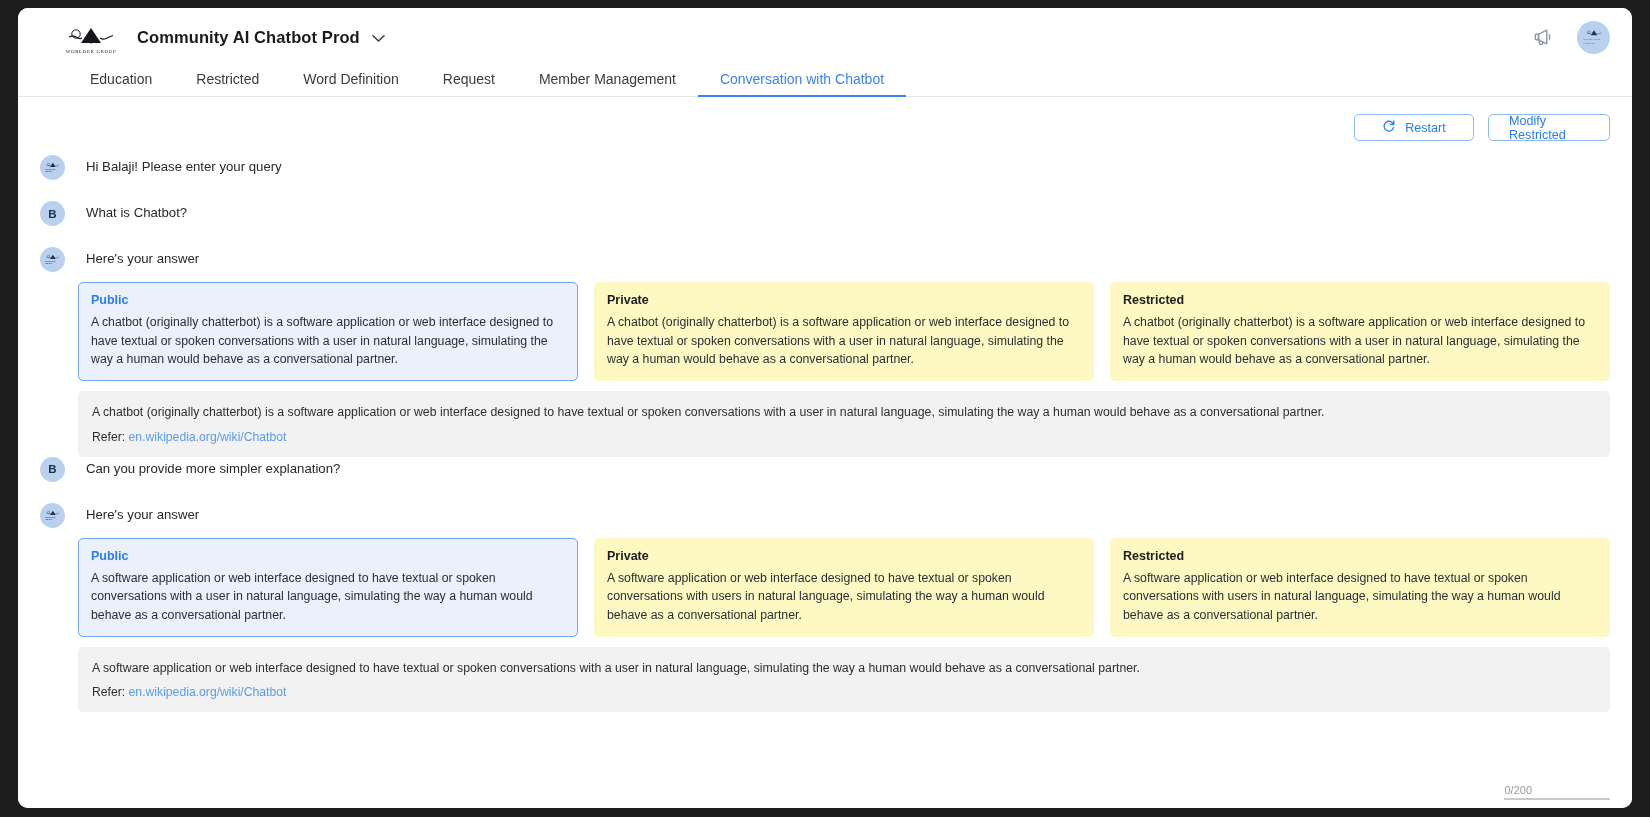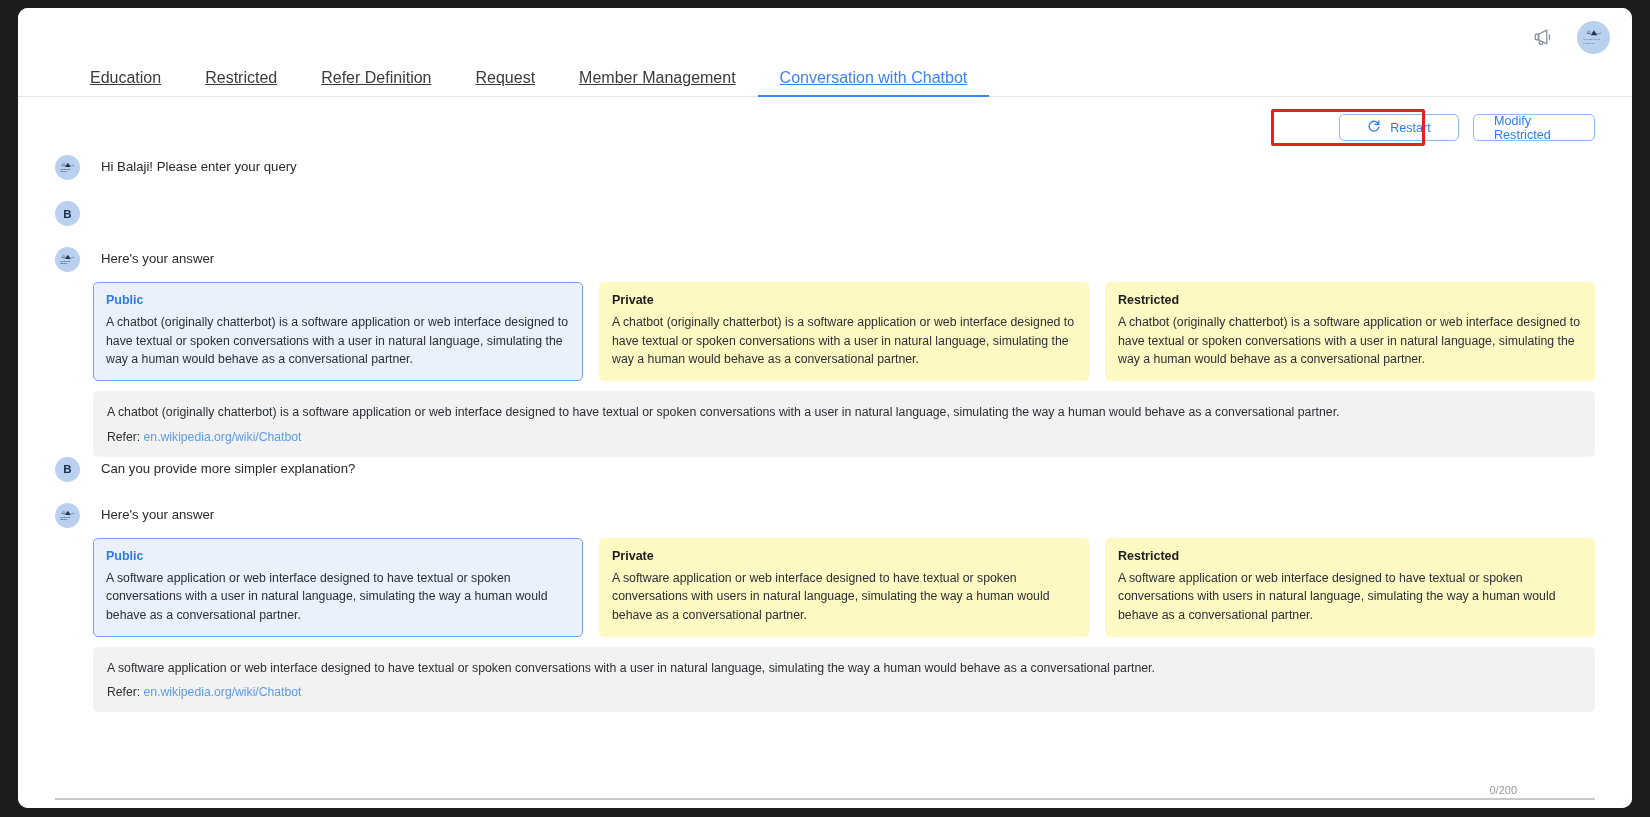--- a/index.html
+++ b/index.html
@@ -64,43 +64,42 @@
   
   .tabbar {
     flex: 0 0 31px;
     display: flex; align-items: flex-end;
     padding-left: 50px;
     border-bottom: 1px solid #e6e6e6;
     background: #fff;
     position: relative;
   }
   .tab {
-    font-size: 16px;
+    font-size: 14px;
     color: #3b3b3b;
     padding: 0 22px 9px 22px;
     cursor: pointer;
     white-space: nowrap;
     position: relative;
-    text-decoration: underline;
   }
   .tab.active { color: #3b82f6; }
   .tab.active:after {
     content: ""; position: absolute;
     left: 0; right: 0; bottom: -1px; height: 2px;
     background: #3b82f6;
   }
 
   
   .body-area {
     flex: 1 1 auto;
     position: relative;
     background: #fff;
-    padding: 0 37px;
+    padding: 0 22px;
     overflow: hidden;
-    display: flex; flex-direction: column;
+    display: flex; flex-direction: column; align-items: flex-end;
   }
   .actions {
     display: flex; justify-content: flex-end; align-items: center;
     gap: 14px;
     padding: 17px 0 8px 0;
     position: relative;
   }
   .btn {
     border: 1px solid #8dbcf5;
     border-radius: 5px;
@@ -190,20 +189,40 @@
     margin-right: 22px;
     cursor: pointer;
   }
 </style>
 </head>
 <body>
 
 <div class="screen">
 
   <div class="header">
+    <div class="brand">
+      <div class="logo-mark">
+        <svg width="46" height="22" viewBox="0 0 46 22">
+          <path d="M23 2 L33 17 L13 17 Z" fill="#16161e"></path>
+          <path d="M1 11 Q5 9 9 11.5 Q12 13.5 14 12" stroke="#16161e" stroke-width="1.1" fill="none"></path>
+          <path d="M32 12 Q35 14 38 12.5 Q41 11 45 9.5" stroke="#16161e" stroke-width="1.1" fill="none"></path>
+          <circle cx="8" cy="8" r="4.2" stroke="#16161e" stroke-width="1" fill="none"></circle>
+          <rect x="22.3" y="8" width="1.4" height="9.5" fill="#16161e"></rect>
+        </svg>
+        <span class="logo-text">WORLDER GROUP</span>
+      </div>
+      <div>
+        <span class="app-title">Community AI Chatbot Prod</span>
+        <span class="title-caret">
+          <svg width="13" height="9" viewBox="0 0 13 9">
+              <path d="M1 1.8 L6.5 7 L12 1.8" stroke="#3c3c3c" stroke-width="1.5" fill="none" stroke-linecap="round"></path>
+            </svg>
+        </span>
+      </div>
+    </div>
     <div class="header-right">
       <span>
         <svg class="megaphone" viewBox="0 0 24 24" fill="none" stroke="#8e95a4" stroke-width="1.5" stroke-linecap="round" stroke-linejoin="round">
           <path d="M6 9 H3.5 A1 1 0 0 0 2.5 10 V14 A1 1 0 0 0 3.5 15 H6 Z"></path>
           <path d="M6 9 L15 4.5 V19.5 L6 15 Z"></path>
           <path d="M18 9.5 V14.5"></path>
           <path d="M7 15 V19 A1 1 0 0 0 8 20 H9.5 A1 1 0 0 0 10.5 19 V16.8"></path>
         </svg>
       </span>
       <span class="avatar-btn">
@@ -216,21 +235,21 @@
           </svg>
           <span class="logo-text" style="font-size:3.4px;color:#21314c">WORLDER GROUP</span>
         </span>
       </span>
     </div>
   </div>
 
   <div class="tabbar" id="tabbar">
       <div class="tab">Education</div>
       <div class="tab">Restricted</div>
-      <div class="tab">Refer Definition</div>
+      <div class="tab">Word Definition</div>
       <div class="tab">Request</div>
       <div class="tab">Member Management</div>
       <div class="tab active">Conversation with Chatbot</div>
     </div>
 
   <div class="body-area">
 
     <div class="actions">
       <div class="btn btn-restart">
         <span>
@@ -259,20 +278,23 @@
               </svg>
               <span style="font-size:2.8px;color:#21314c;font-family:'Liberation Serif',serif">WORLDER GROUP</span>
             </span>
           </div>
           <div style="flex: 1 1 auto;">
             <div class="msg-text">Hi Balaji! Please enter your query</div>
           </div>
         </div>
         <div class="msg-row">
           <div class="bubble-av">B</div>
+          <div style="flex: 1 1 auto;">
+            <div class="msg-text">What is Chatbot?</div>
+          </div>
         </div>
         <div class="msg-row">
           <div class="bubble-av">
             <span class="logo-mark">
               <svg width="20" height="11" viewBox="0 0 46 22">
                 <path d="M23 2 L33 17 L13 17 Z" fill="#21314c"></path>
                 <path d="M1 11 Q5 9 9 11.5 Q12 13.5 14 12" stroke="#21314c" stroke-width="1.4" fill="none"></path>
                 <path d="M32 12 Q35 14 38 12.5 Q41 11 45 9.5" stroke="#21314c" stroke-width="1.4" fill="none"></path>
                 <circle cx="8" cy="8" r="4.2" stroke="#21314c" stroke-width="1.2" fill="none"></circle>
               </svg>

